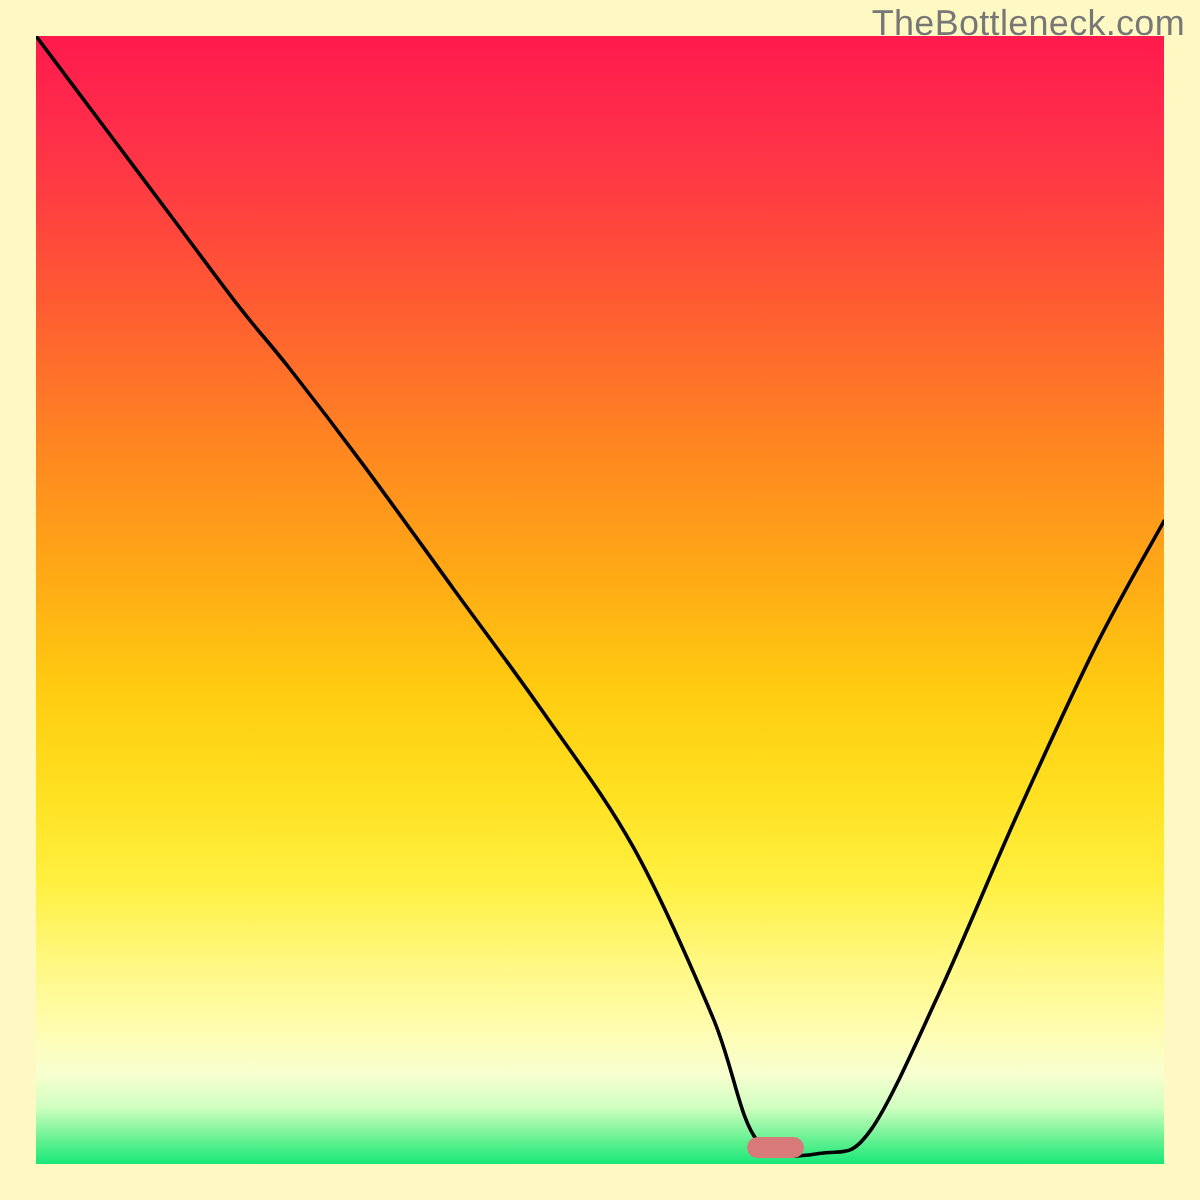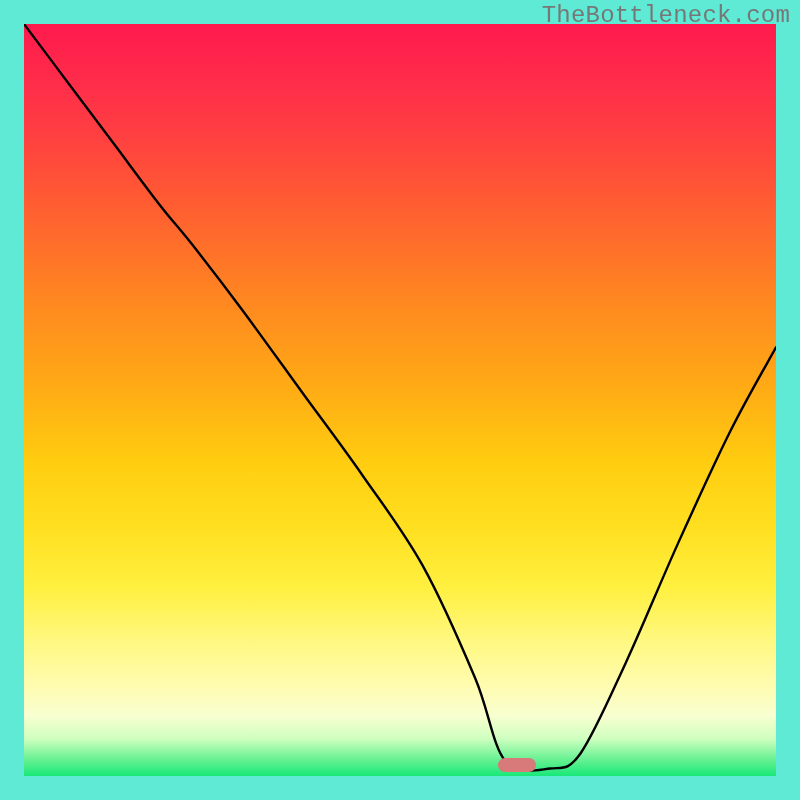--- a/index.html
+++ b/index.html
@@ -10,22 +10,21 @@
     background: #000;
     overflow: hidden;
     font-family: Arial, Helvetica, sans-serif;
   }
   .frame {
     position: absolute;
     left: 0;
     top: 0;
     width: 800px;
     height: 800px;
-    background: #5eead4;
-    font-family: Liberation Mono, monospace;
+    background: #fef9c3;
   }
   .plot {
     position: absolute;
     left: 24px;
     top: 24px;
     width: 752px;
     height: 752px;
     background: linear-gradient(to bottom,
       #ff1a4d 0%,
       #ff2d4a 8%,

